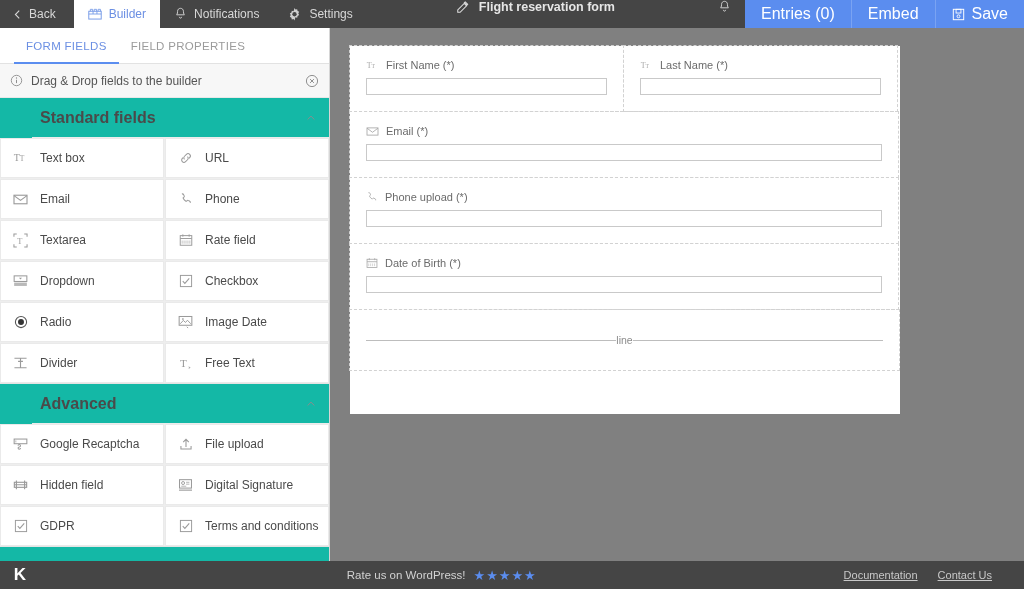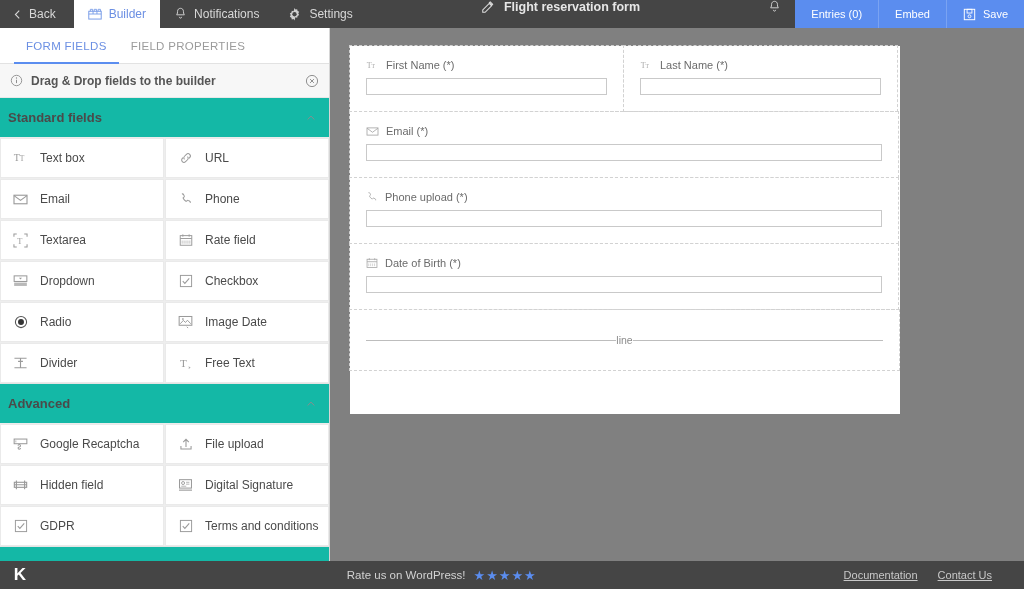--- a/index.html
+++ b/index.html
@@ -33,21 +33,21 @@
   }
   .tb-title {
     flex: 1;
     display: flex; align-items: center; justify-content: center; gap: 9px;
     color: #e6e6e6; font-size: 12.5px; font-weight: bold;
   }
   .tb-bell { display: flex; align-items: center; padding: 0 14px; }
   .tb-btn {
     display: flex; align-items: center; justify-content: center; gap: 7px;
     background: #5b8def; color: #fff;
-    font-size: 11px;
+    font-size: 16px;
     padding: 0 16px; height: 28px;
     border-left: 1px solid #7aa3f2;
     white-space: nowrap;
   }
   .tb-btn.first { border-left: none; }
 
   svg { display: block; }
   .ic { display: inline-flex; align-items: center; justify-content: center; }
 
   
@@ -76,29 +76,29 @@
     height: 2px; background: #5b8def;
   }
 
   .notice {
     height: 34px;
     background: #f7f7f7;
     border-bottom: 1px solid #e8e8e8;
     display: flex; align-items: center;
     padding: 0 10px 0 10px;
     gap: 8px;
-    font-weight: bold;
   }
   .notice-text { flex: 1; font-size: 12px; color: #555; }
 
   .section-head {
     height: 40px; display: flex; align-items: center;
     padding: 0 12px 0 8px;
-    font-size: 13px; color: #4a4a4a; font-weight: bold;
+    font-size: 16px; color: #4a4a4a; font-weight: bold;
     border-bottom: 1px solid #ececec;
+    margin-left: 32px;
   }
   .section-head .sh-label { flex: 1; }
 
   .fgrid {
     display: grid; grid-template-columns: 1fr 1fr;
     gap: 1px;
     background: #eeeeee;
     border-bottom: 1px solid #e4e4e4;
   }
   .fcard {

